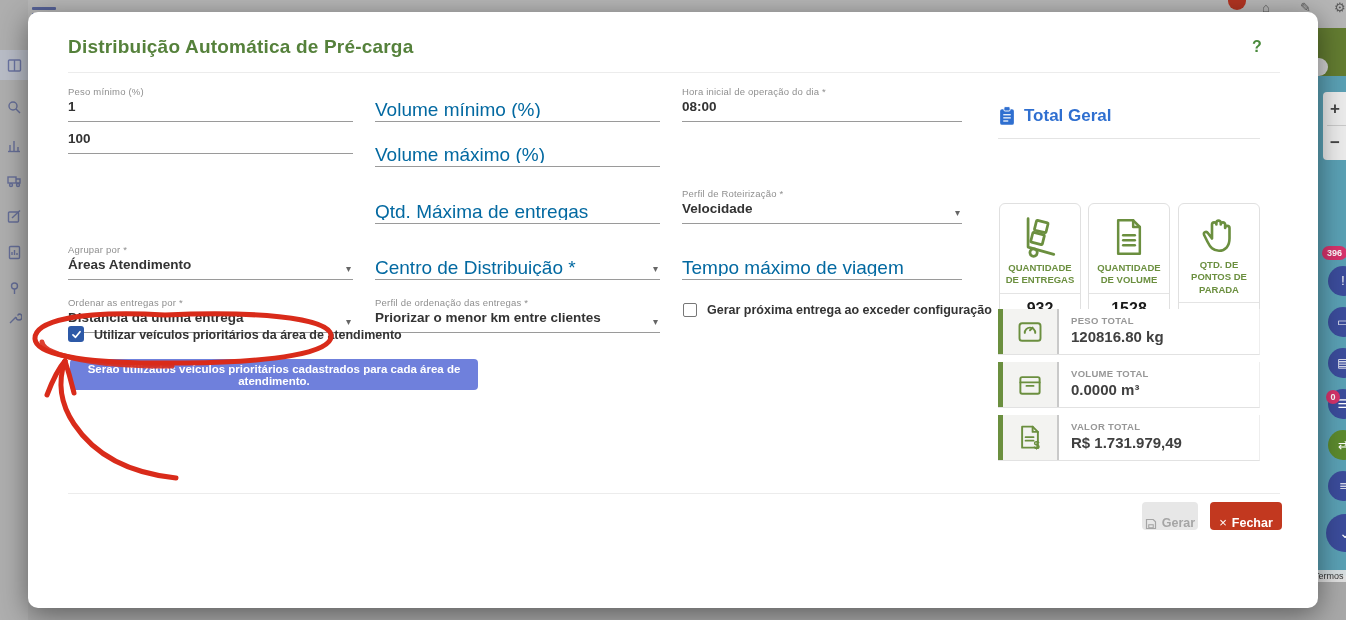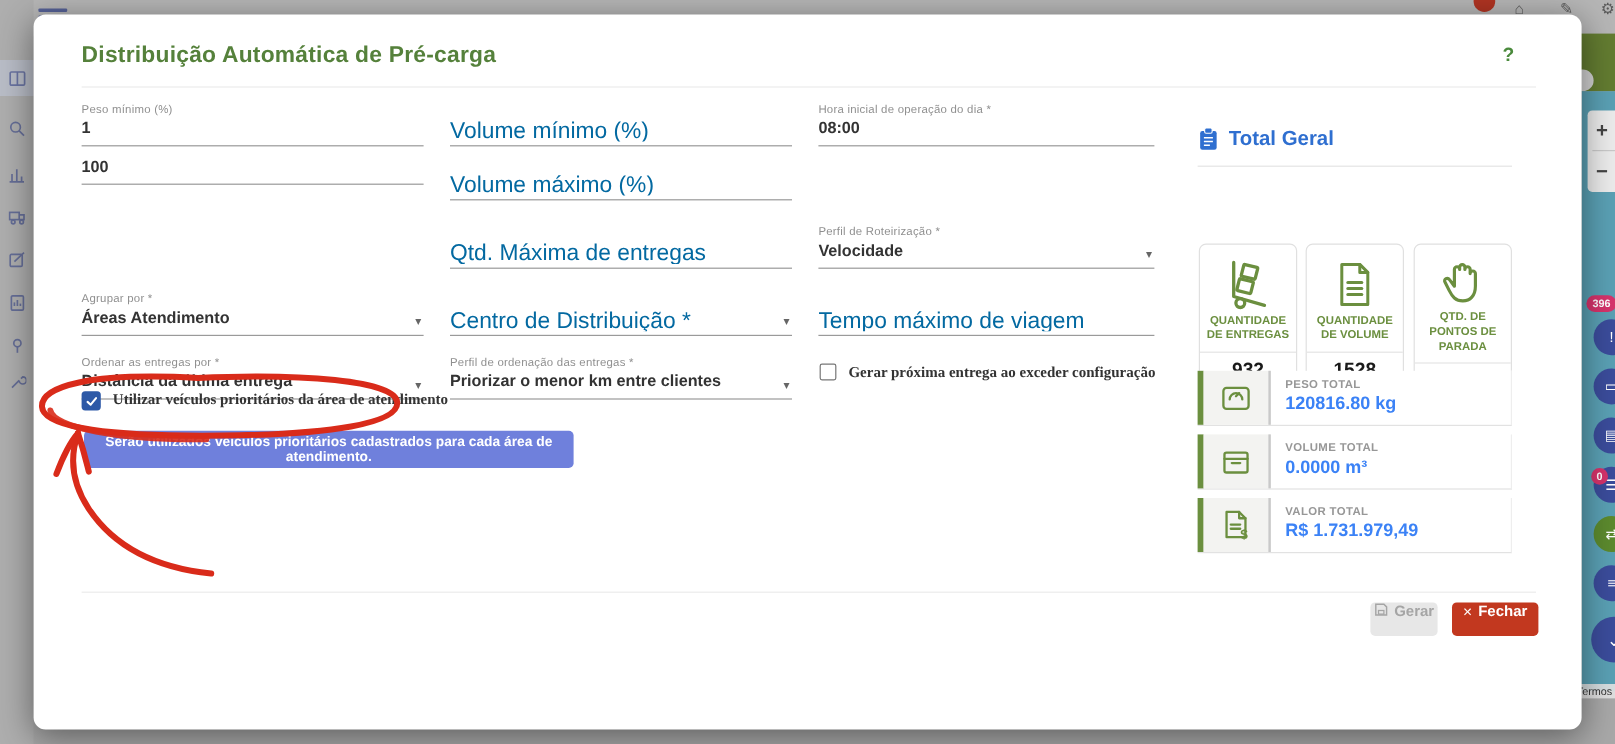--- a/index.html
+++ b/index.html
@@ -40,21 +40,21 @@
   .m-help { position:absolute; left:1224px; top:26px; font-size:16px; font-weight:bold; color:#4a8a3c; cursor:pointer; }
   .hdiv { position:absolute; left:40px; width:1212px; height:1px; background:#ececec; }
 
   
   .fld { position:absolute; border-bottom:1px solid #9a9a9a; padding-bottom:3px; }
   .fld .lab { display:block; font-size:9.5px; color:#8f8f8f; height:13px; letter-spacing:.2px; }
   .fld .val { display:block; font-size:13.5px; font-weight:600; color:#333; height:19px; white-space:nowrap; overflow:hidden; }
   .fld .ph  { display:block; font-size:19px; color:#0369a1; height:19px; white-space:nowrap; overflow:hidden; }
   .fld .caret { position:absolute; right:2px; bottom:5px; font-size:10px; color:#666; }
 
-  .cbrow { position:absolute; display:flex; align-items:flex-start; gap:10px;font-family:Liberation Serif, serif; }
+  .cbrow { position:absolute; display:flex; align-items:flex-end; gap:10px; }
   .cbox-off { width:14px; height:14px; border:1.6px solid #777; border-radius:2px; background:#fff; flex:0 0 auto; }
   .cbox-on { width:16px; height:16px; border-radius:3px; background:#2d59a7; flex:0 0 auto; display:flex; align-items:center; justify-content:center; }
   .cb-lab { font-size:12.5px; font-weight:600; color:#333; }
 
   .infobox { position:absolute; left:42px; top:347px; width:408px; height:31px; background:#6f80dc; border-radius:4px;
              color:#fff; font-size:11.5px; font-weight:bold; display:flex; align-items:center; justify-content:center; text-align:center; }
 
   
   .tg-head { position:absolute; left:970px; top:94px; display:flex; align-items:center; gap:8px; color:#2f6fd0;
              font-size:17px; font-weight:bold; }
@@ -64,25 +64,25 @@
   .card .cic { height:46px; display:flex; align-items:center; }
   .card .clab { font-size:9.5px; font-weight:bold; color:#6b8f3f; text-align:center; line-height:1.3; padding:2px 4px 6px; }
   .card .cval { width:100%; border-top:1px solid #e4e4e4; text-align:center; font-size:16px; font-weight:bold;
                 color:#1a1a1a; padding:6px 0 8px; }
   .trow { position:absolute; left:970px; width:262px; height:46px; display:flex; align-items:stretch;
           border-bottom:1px solid #e2e2e2; border-right:1px solid #eee; background:#fff; }
   .trow .gbar { width:5px; background:#6b8f3f; }
   .trow .ticell { width:56px; background:#f3f3f1; border-right:2px solid #c9c9c9; display:flex; align-items:center; justify-content:center; }
   .trow .ttxt { padding:6px 0 0 12px; }
   .trow .tlab { font-size:9.5px; font-weight:bold; color:#979797; letter-spacing:.3px; }
-  .trow .tval { font-size:15px; font-weight:bold; color:#3b82f6; margin-top:2px; }
+  .trow .tval { font-size:15px; font-weight:bold; color:#404040; margin-top:2px; }
 
   
   .btn { position:absolute; top:490px; height:28px; border:none; border-radius:4px; font-family:inherit;
-         font-size:12.5px; display:flex; align-items:flex-start; justify-content:center; gap:5px; }
+         font-size:12.5px; display:flex; align-items:flex-end; justify-content:center; gap:5px; }
   .btn-gerar { left:1114px; width:56px; background:#e7e7e7; color:#a5a5a5; font-weight:bold; }
   .btn-fechar { left:1182px; width:72px; background:#c2381f; color:#fff; font-weight:bold; cursor:pointer; }
   .btn-fechar .x { font-size:13px; font-weight:normal; }
 
   
   .annot { position:absolute; inset:0; z-index:30; pointer-events:none; }
 
   svg.gic { stroke:#6b8f3f; fill:none; stroke-width:3; stroke-linecap:round; stroke-linejoin:round; }
   svg.gic2 { stroke:#6b8f3f; fill:none; stroke-width:2.2; stroke-linecap:round; stroke-linejoin:round; }
 </style>

